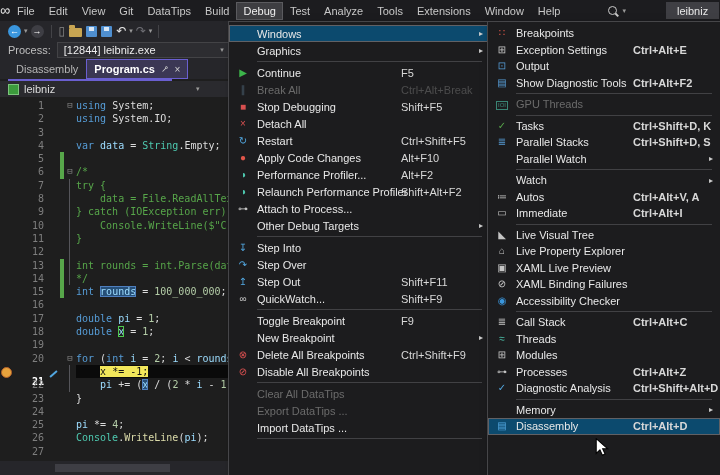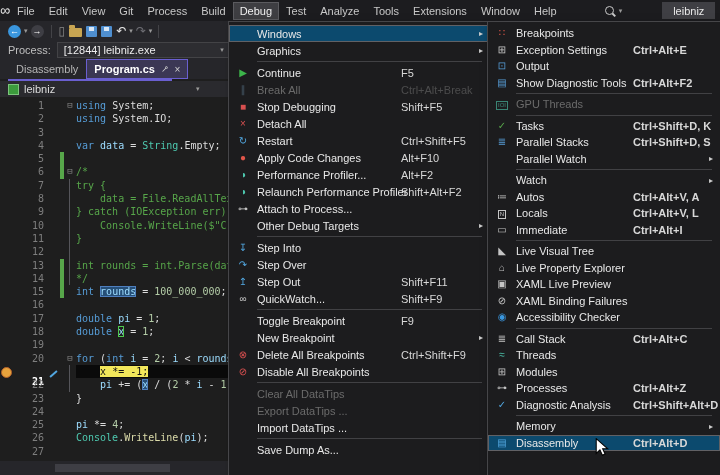--- a/index.html
+++ b/index.html
@@ -94,21 +94,21 @@
 
 <div class="app">
 
   <div class="titlebar">
     <span class="vslogo">∞</span>
     <div class="menubar" id="menubar">
         <span class="mb-item">File</span>
         <span class="mb-item">Edit</span>
         <span class="mb-item">View</span>
         <span class="mb-item">Git</span>
-        <span class="mb-item">Process</span>
+        <span class="mb-item">DataTips</span>
         <span class="mb-item">Build</span>
         <span class="mb-item open">Debug</span>
         <span class="mb-item">Test</span>
         <span class="mb-item">Analyze</span>
         <span class="mb-item">Tools</span>
         <span class="mb-item">Extensions</span>
         <span class="mb-item">Window</span>
         <span class="mb-item">Help</span>
       </div>
     <span class="tb-vsep"></span>
@@ -304,24 +304,20 @@
       </div>
       <div class="menu-item disabled">
         <span class="mi-icon"></span>
         <span class="mi-label">Export DataTips ...</span>
       </div>
       <div class="menu-item">
         <span class="mi-icon"></span>
         <span class="mi-label">Import DataTips ...</span>
       </div>
       <div class="menu-sep"></div>
-      <div class="menu-item">
-        <span class="mi-icon"></span>
-        <span class="mi-label">Save Dump As...</span>
-      </div>
     </div>
   <div class="menu windows-submenu" id="windows-submenu">
       <div class="menu-item">
         <span class="mi-icon" style="color: rgb(224, 86, 74);">∷</span>
         <span class="mi-label">Breakpoints</span>
       </div>
       <div class="menu-item">
         <span class="mi-icon" style="color: rgb(197, 197, 197);">⊞</span>
         <span class="mi-label">Exception Settings</span>
         <span class="mi-shortcut">Ctrl+Alt+E</span>
@@ -359,25 +355,20 @@
       <div class="menu-sep"></div>
       <div class="menu-item">
         <span class="mi-icon"></span>
         <span class="mi-label">Watch</span>
         <span class="mi-arrow">▸</span>
       </div>
       <div class="menu-item">
         <span class="mi-icon" style="color: rgb(197, 197, 197);">≔</span>
         <span class="mi-label">Autos</span>
         <span class="mi-shortcut">Ctrl+Alt+V, A</span>
-      </div>
-      <div class="menu-item">
-        <span class="mi-icon" style="color: rgb(197, 197, 197);"><span class="gb">N</span></span>
-        <span class="mi-label">Locals</span>
-        <span class="mi-shortcut">Ctrl+Alt+V, L</span>
       </div>
       <div class="menu-item">
         <span class="mi-icon" style="color: rgb(197, 197, 197);">▭</span>
         <span class="mi-label">Immediate</span>
         <span class="mi-shortcut">Ctrl+Alt+I</span>
       </div>
       <div class="menu-sep"></div>
       <div class="menu-item">
         <span class="mi-icon" style="color: rgb(197, 197, 197);">◣</span>
         <span class="mi-label">Live Visual Tree</span>

